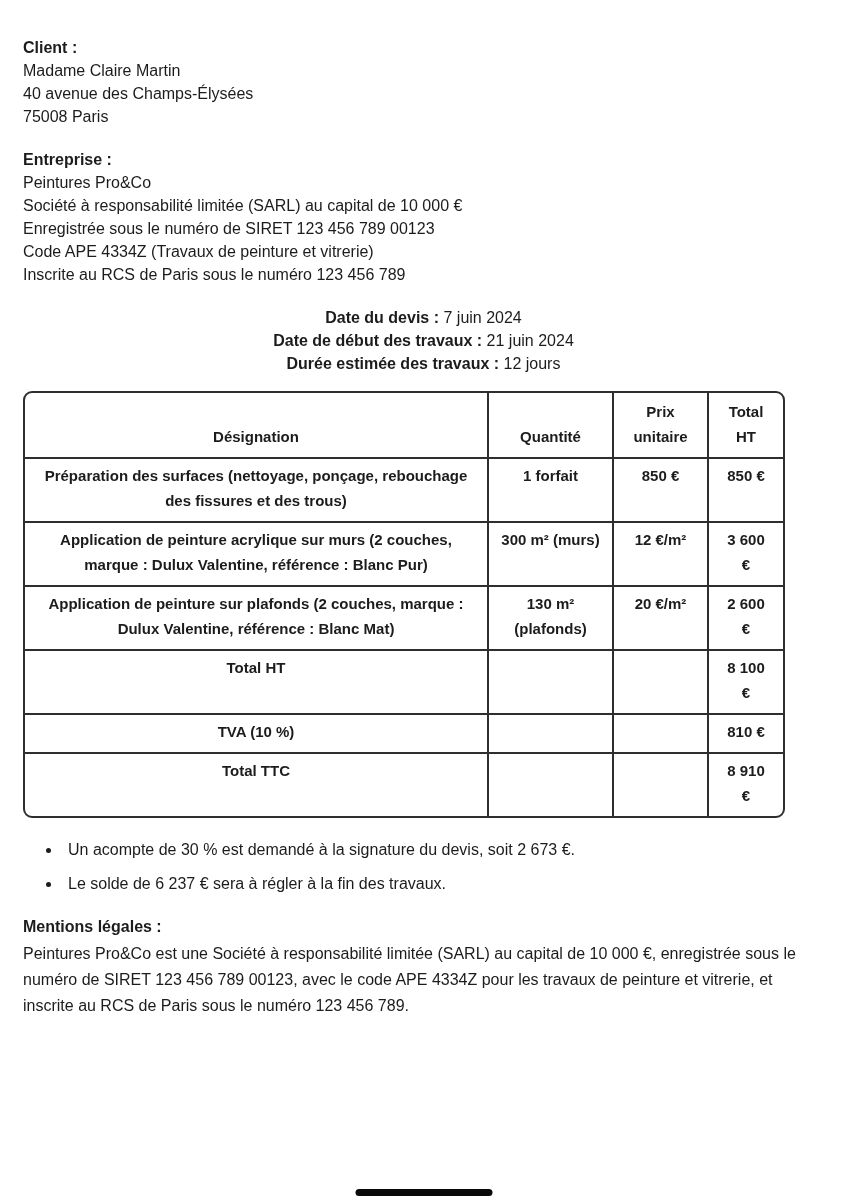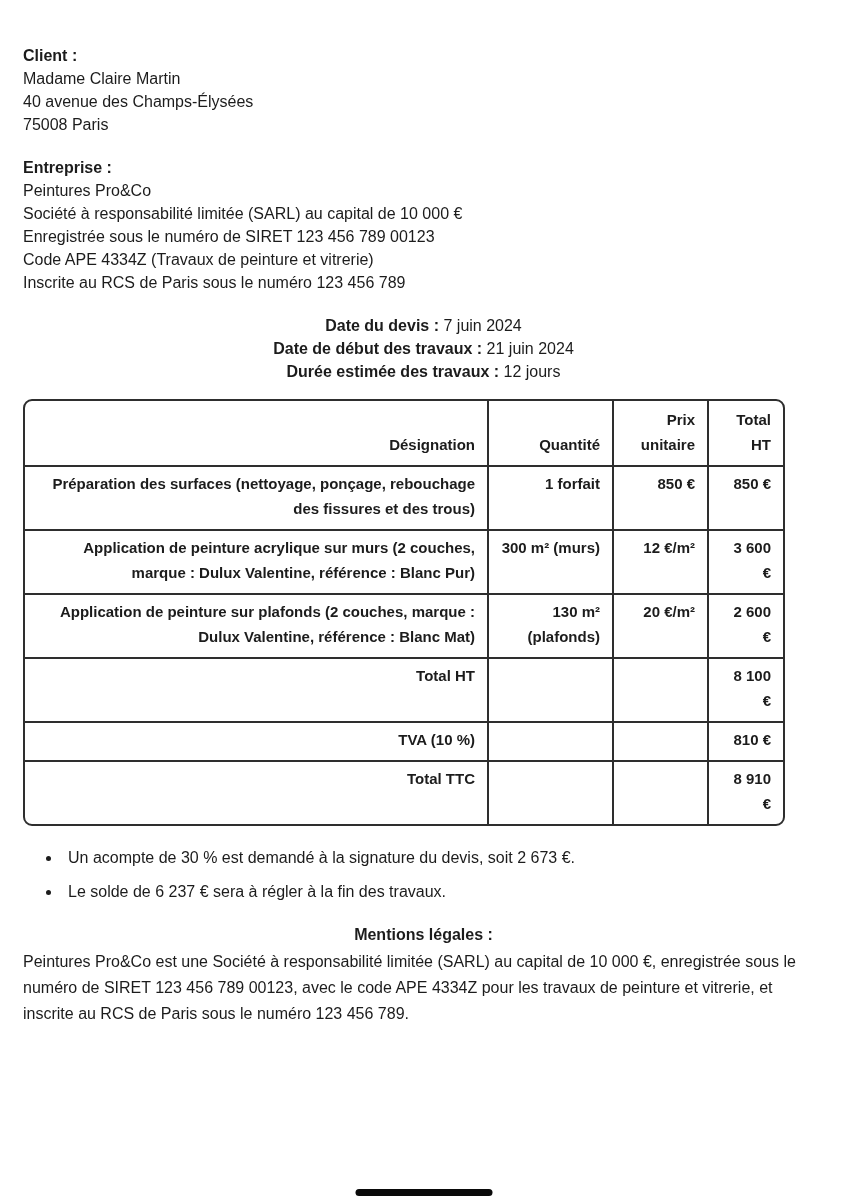--- a/index.html
+++ b/index.html
@@ -5,45 +5,45 @@
   html,body{margin:0;padding:0;}
   body{
     width:848px;height:1200px;
     background:#ffffff;color:#1c1c1c;
     font-family:"Liberation Sans",sans-serif;
     font-size:16px;line-height:23px;
     box-sizing:border-box;position:relative;overflow:hidden;
   }
   main{padding:36px 24px 0 23px;}
   .b{font-weight:bold;}
-  .block{margin:8px 0 20px 0;}
+  .block{margin:0 0 20px 0;}
   .dates-block{margin-bottom:0;text-align:center;}
   
   table.quote{
     margin-top:16px;
     width:758px;
     border:2px solid #2e2e2e;
     border-radius:9px;
     border-collapse:separate;border-spacing:0;
     table-layout:fixed;
     font-size:15px;line-height:25px;
   }
   col.c1{width:462px}col.c2{width:125px}col.c3{width:95px}col.c4{width:76px}
-  th,td{text-align:right;overflow-wrap:break-word;}
+  th,td{text-align:center;overflow-wrap:break-word;}
   th{vertical-align:bottom;font-weight:bold;padding:6px 12px 8px 12px;}
   td{vertical-align:top;font-weight:bold;padding:4px 12px 8px 12px;}
   th+th,td+td{border-left:2px solid #2e2e2e;}
   tbody td{border-top:2px solid #2e2e2e;}
   tr.bold-row td{font-weight:bold;}
   
   .payment-heading{margin-top:24px;}
   ul.bullets{margin:20px 0 0 0;padding:0 0 0 39px;}
   ul.bullets li{margin:0 0 11px 0;padding-left:6px;}
   
-  .legal-heading{margin-top:20px;text-align:center;}
+  .legal-heading{margin-top:20px;}
   p.legal{margin:3px 0 0 0;line-height:26px;max-width:801px;}
   
   .home-indicator{
     position:absolute;bottom:4px;left:50%;transform:translateX(-50%);
     width:137px;height:7px;border-radius:4px;background:#0a0a0a;
   }
 </style>
 </head>
 <body>
 

